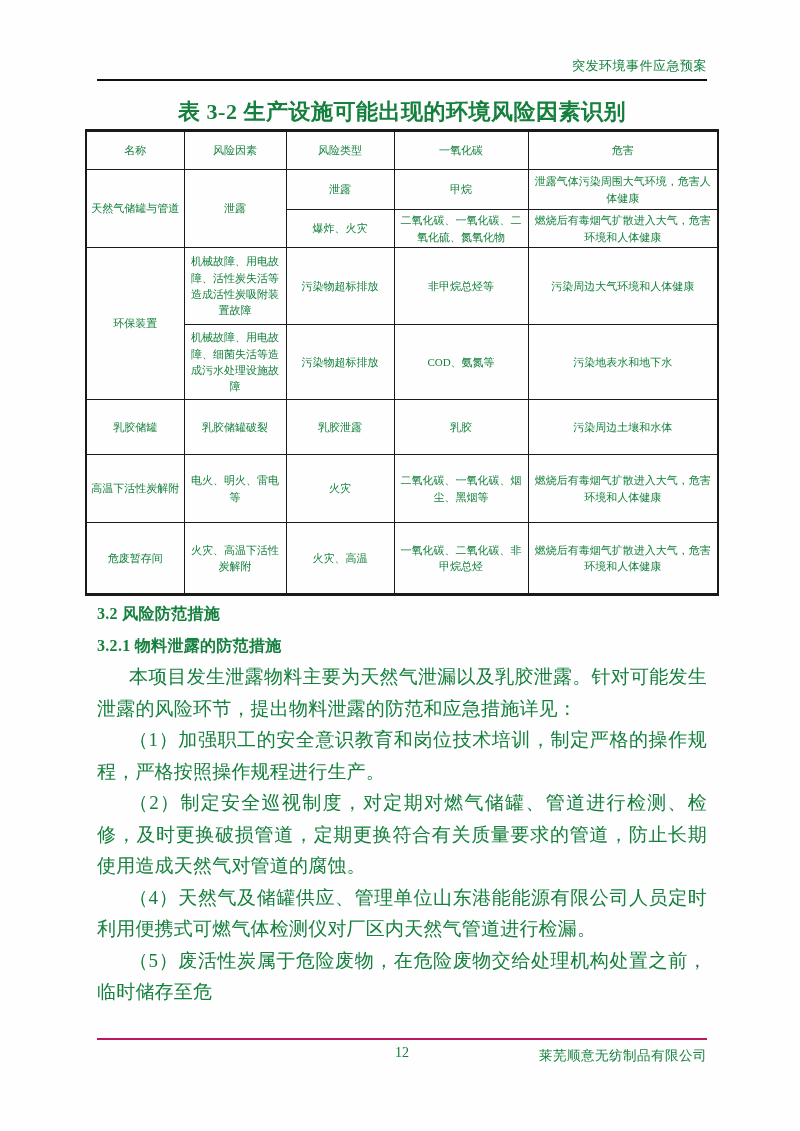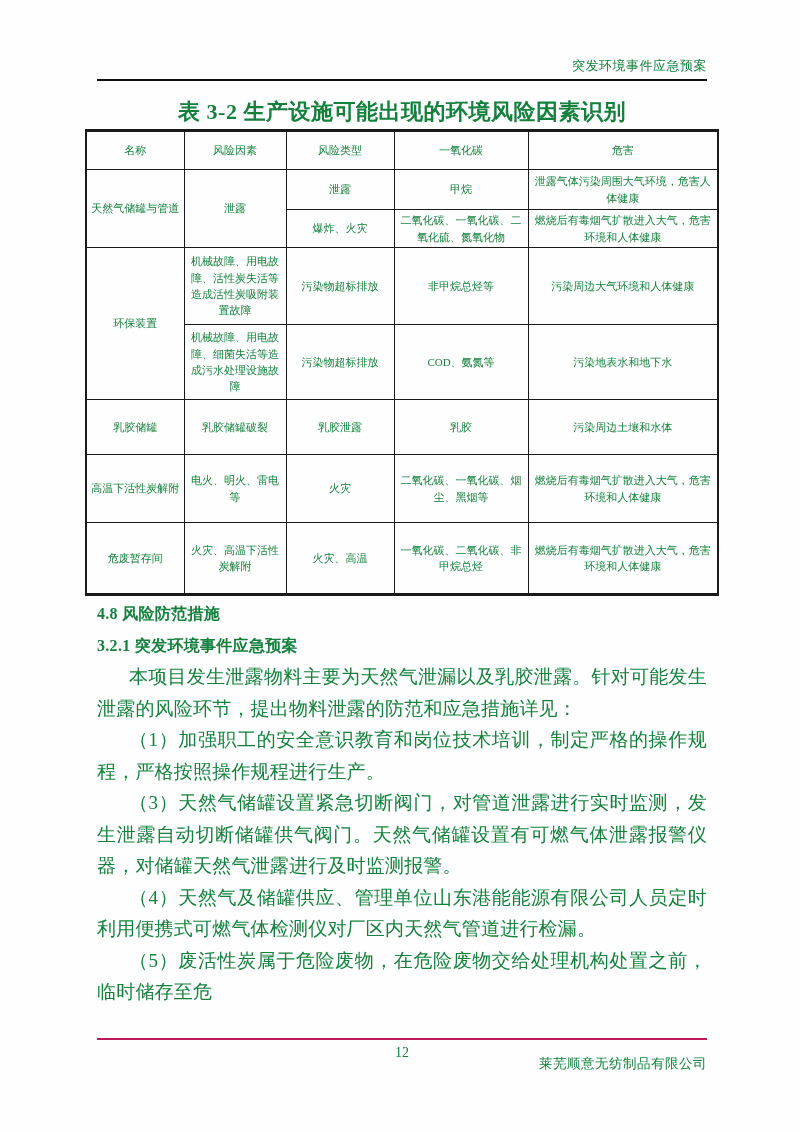--- a/index.html
+++ b/index.html
@@ -102,21 +102,20 @@
     top: 5px;
     text-align: center;
     font-size: 14px;
   }
   .footer .company {
     position: absolute;
     right: 0;
     top: 7px;
     font-size: 13.5px;
     letter-spacing: 0.5px;
-    margin-top: 8px;
   }
 </style>
 </head>
 <body>
 
 <div class="page">
   <div class="content">
 
     <div class="running-header">突发环境事件应急预案</div>
     <div class="header-rule"></div>
@@ -186,26 +185,26 @@
         <tr class="h72">
           <td>危废暂存间</td>
           <td>火灾、高温下活性炭解附</td>
           <td>火灾、高温</td>
           <td>一氧化碳、二氧化碳、非甲烷总烃</td>
           <td>燃烧后有毒烟气扩散进入大气，危害环境和人体健康</td>
         </tr>
       </tbody>
     </table>
 
-    <div class="section-heading s32">4.8 风险防范措施</div>
-    <div class="section-heading">3.2.1 突发环境事件应急预案</div>
+    <div class="section-heading s32">3.2 风险防范措施</div>
+    <div class="section-heading">3.2.1 物料泄露的防范措施</div>
 
     <p class="body-par">本项目发生泄露物料主要为天然气泄漏以及乳胶泄露。针对可能发生泄露的风险环节，提出物料泄露的防范和应急措施详见：</p>
     <p class="body-par">（1）加强职工的安全意识教育和岗位技术培训，制定严格的操作规程，严格按照操作规程进行生产。</p>
-    <p class="body-par">（3）天然气储罐设置紧急切断阀门，对管道泄露进行实时监测，发生泄露自动切断储罐供气阀门。天然气储罐设置有可燃气体泄露报警仪器，对储罐天然气泄露进行及时监测报警。</p>
+    <p class="body-par">（2）制定安全巡视制度，对定期对燃气储罐、管道进行检测、检修，及时更换破损管道，定期更换符合有关质量要求的管道，防止长期使用造成天然气对管道的腐蚀。</p>
     <p class="body-par">（4）天然气及储罐供应、管理单位山东港能能源有限公司人员定时利用便携式可燃气体检测仪对厂区内天然气管道进行检漏。</p>
     <p class="body-par">（5）废活性炭属于危险废物，在危险废物交给处理机构处置之前，临时储存至危</p>
 
   </div>
 
   <div class="footer">
     <div class="page-number">12</div>
     <div class="company">莱芜顺意无纺制品有限公司</div>
   </div>
 </div>

